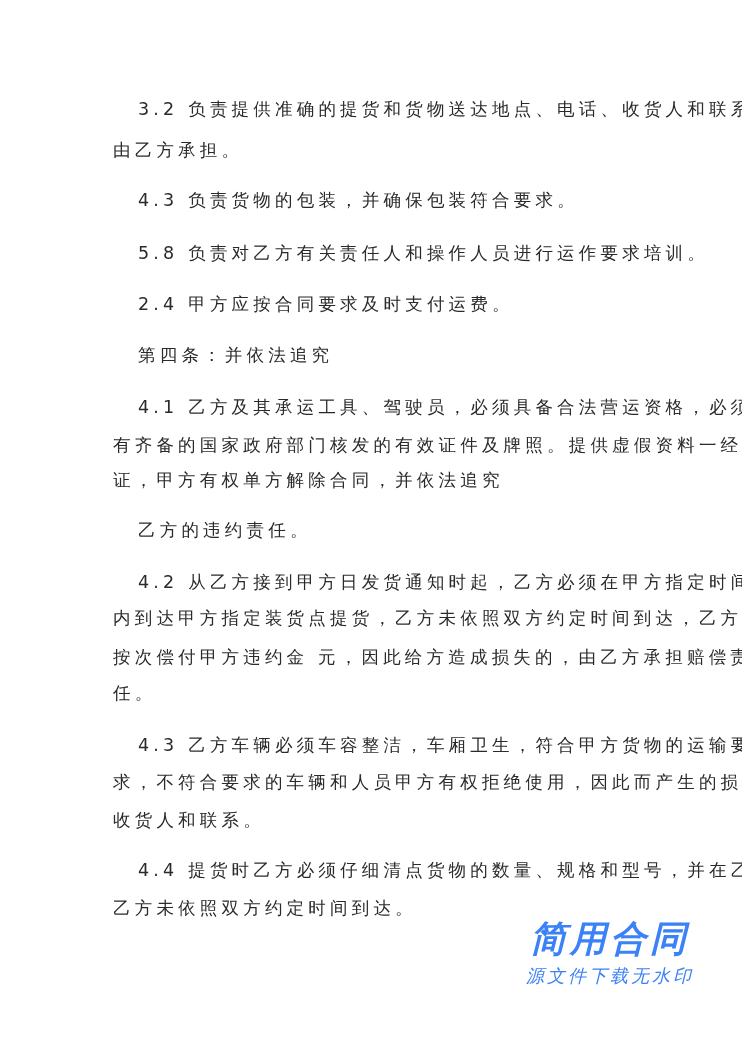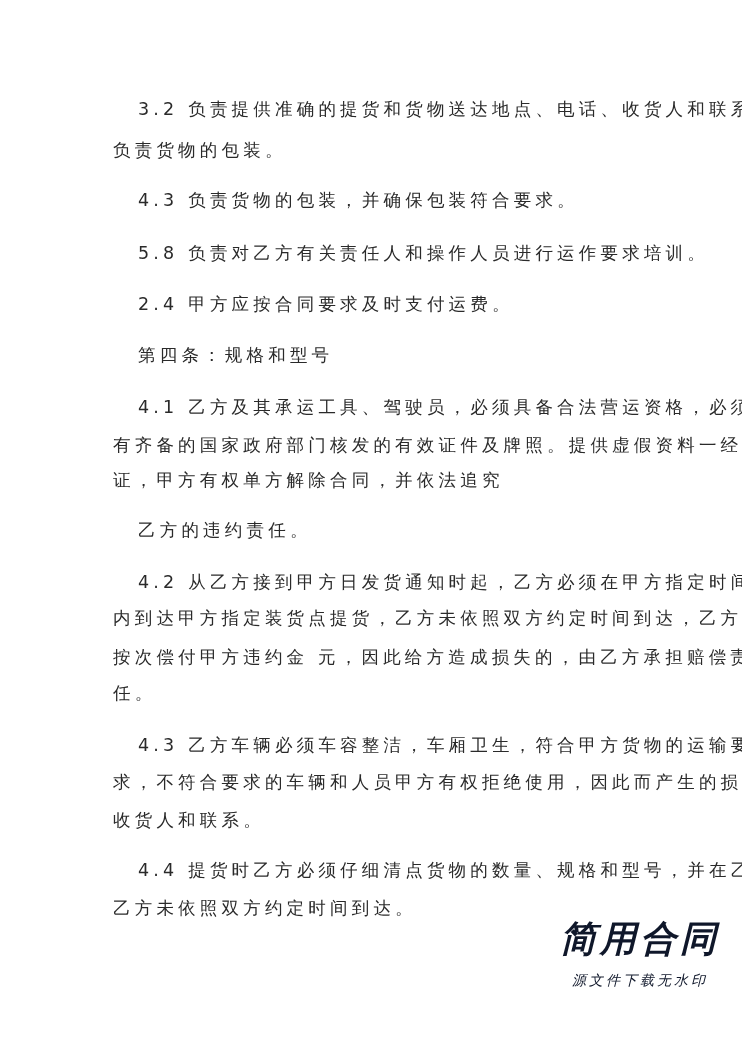--- a/index.html
+++ b/index.html
@@ -1,34 +1,34 @@
 <!DOCTYPE html>
 <html><head>
 <meta charset="utf-8">
 <style>
   html, body { margin: 0; padding: 0; background: #ffffff; }
   body { width: 742px; height: 1049px; position: relative; overflow: hidden;
          font-family: "DejaVu Sans", "Liberation Sans", sans-serif; color: #2a2a2a; }
   .page { position: absolute; left: 0; top: 0; width: 742px; height: 1049px; }
   .line { position: absolute; left: 113px; white-space: nowrap; font-size: 17.5px; letter-spacing: 4.2px; line-height: 24px; }
   .line.indent { left: 138px; }
-  .watermark { position: absolute; left: 540px; top: 918px; width: 200px; text-align: center; color: #0f172a; font-style: italic; }
+  .watermark { position: absolute; left: 510px; top: 918px; width: 200px; text-align: center; color: #3b82f6; font-style: italic; }
   .wm-title { font-size: 36px; font-weight: bold; letter-spacing: 4px; line-height: 42px; }
-  .wm-sub { font-size: 14px; letter-spacing: 3px; margin-top: 12px; }
+  .wm-sub { font-size: 18px; letter-spacing: 3px; margin-top: 4px; }
 </style>
 </head>
 <body>
 
 <div class="page">
   <div class="line indent" style="top:97px">3.2 负责提供准确的提货和货物送达地点、电话、收货人和联系</div>
-  <div class="line" style="top:138px;left:113px">负责货物的包装。</div>
+  <div class="line" style="top:138px;left:113px">由乙方承担。</div>
   <div class="line indent" style="top:188px">4.3 负责货物的包装，并确保包装符合要求。</div>
   <div class="line indent" style="top:241px">5.8 负责对乙方有关责任人和操作人员进行运作要求培训。</div>
   <div class="line indent" style="top:292px">2.4 甲方应按合同要求及时支付运费。</div>
-  <div class="line indent" style="top:343px">第四条：规格和型号</div>
+  <div class="line indent" style="top:343px">第四条：并依法追究</div>
   <div class="line indent" style="top:395px">4.1 乙方及其承运工具、驾驶员，必须具备合法营运资格，必须</div>
   <div class="line" style="top:433px">有齐备的国家政府部门核发的有效证件及牌照。提供虚假资料一经查</div>
   <div class="line indent" style="top:518px">乙方的违约责任。</div>
   <div class="line" style="top:468px">证，甲方有权单方解除合同，并依法追究</div>
   <div class="line indent" style="top:570px">4.2 从乙方接到甲方日发货通知时起，乙方必须在甲方指定时间</div>
   <div class="line" style="top:606px">内到达甲方指定装货点提货，乙方未依照双方约定时间到达，乙方应</div>
   <div class="line" style="top:645px">按次偿付甲方违约金 元，因此给方造成损失的，由乙方承担赔偿责</div>
   <div class="line" style="top:681px">任。</div>
   <div class="line indent" style="top:733px">4.3 乙方车辆必须车容整洁，车厢卫生，符合甲方货物的运输要</div>
   <div class="line" style="top:770px">求，不符合要求的车辆和人员甲方有权拒绝使用，因此而产生的损失</div>

